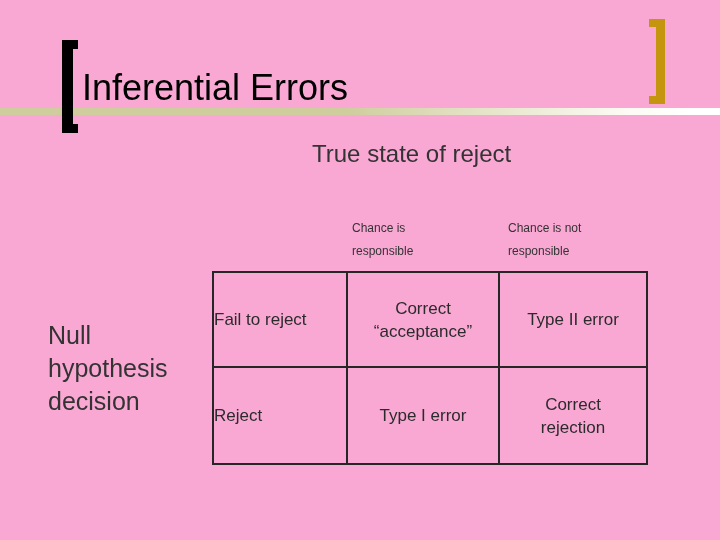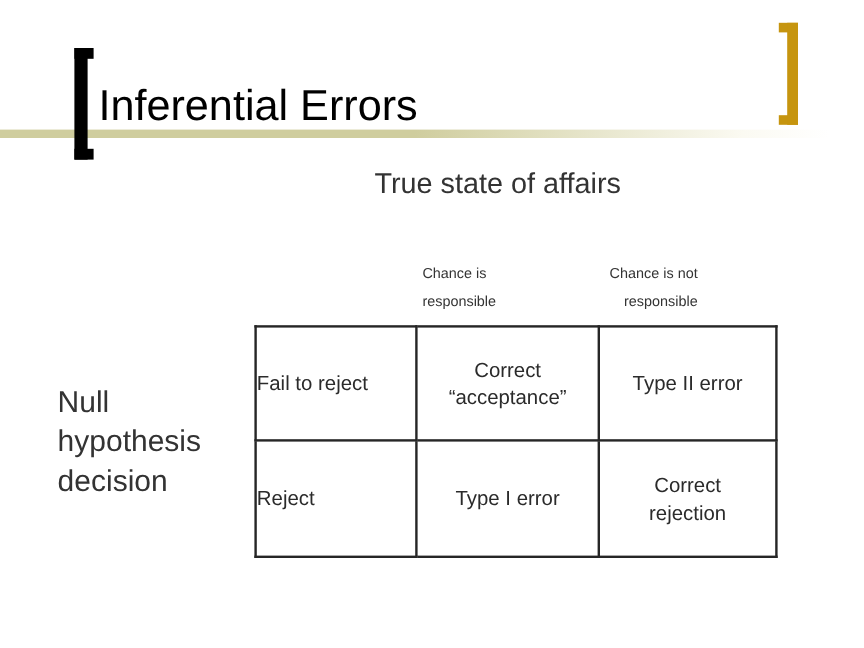--- a/index.html
+++ b/index.html
@@ -1,19 +1,19 @@
 <!DOCTYPE html>
 <html><head>
 <meta charset="utf-8">
 <style>
   html, body { margin: 0; padding: 0; background: #888; }
   .slide {
     position: relative;
     width: 720px; height: 540px;
-    background: #ffffff;
+    background: #f9a8d4;
     overflow: hidden;
     font-family: "Liberation Sans", "DejaVu Sans", sans-serif;
   }
   .abs { position: absolute; }
 
   
   .left-bracket {
     left: 62px; top: 40px; width: 16px; height: 93px;
     box-sizing: border-box;
     border-left: 11px solid #000000;
@@ -52,21 +52,21 @@
     white-space: nowrap;
   }
 
   .col-header {
     top: 217px;
     font-size: 12px; line-height: 23px;
     color: #333333;
     white-space: pre-line;
   }
   .col-header.h1 { left: 352px; }
-  .col-header.h2 { left: 508px; text-align: right; }
+  .col-header.h2 { left: 508px; }
 
   .row-axis-label {
     left: 48px; top: 319px;
     font-size: 25px; line-height: 33px;
     color: #333333;
     white-space: pre-line;
   }
 
   .matrix { left: 212px; top: 271px; }
   table.grid {
@@ -92,21 +92,21 @@
 
 <div class="slide">
 
   <div class="abs accent-line"></div>
 
   <div class="abs left-bracket"></div>
   <div class="abs right-bracket"></div>
 
   <div class="abs title">Inferential Errors</div>
 
-  <div class="abs subtitle">True state of affairs</div>
+  <div class="abs subtitle">True state of reject</div>
 
   <div class="abs col-header h1">Chance is
 responsible</div>
 
   <div class="abs col-header h2">Chance is not
 responsible</div>
 
   <div class="abs row-axis-label">Null
 hypothesis
 decision</div>

